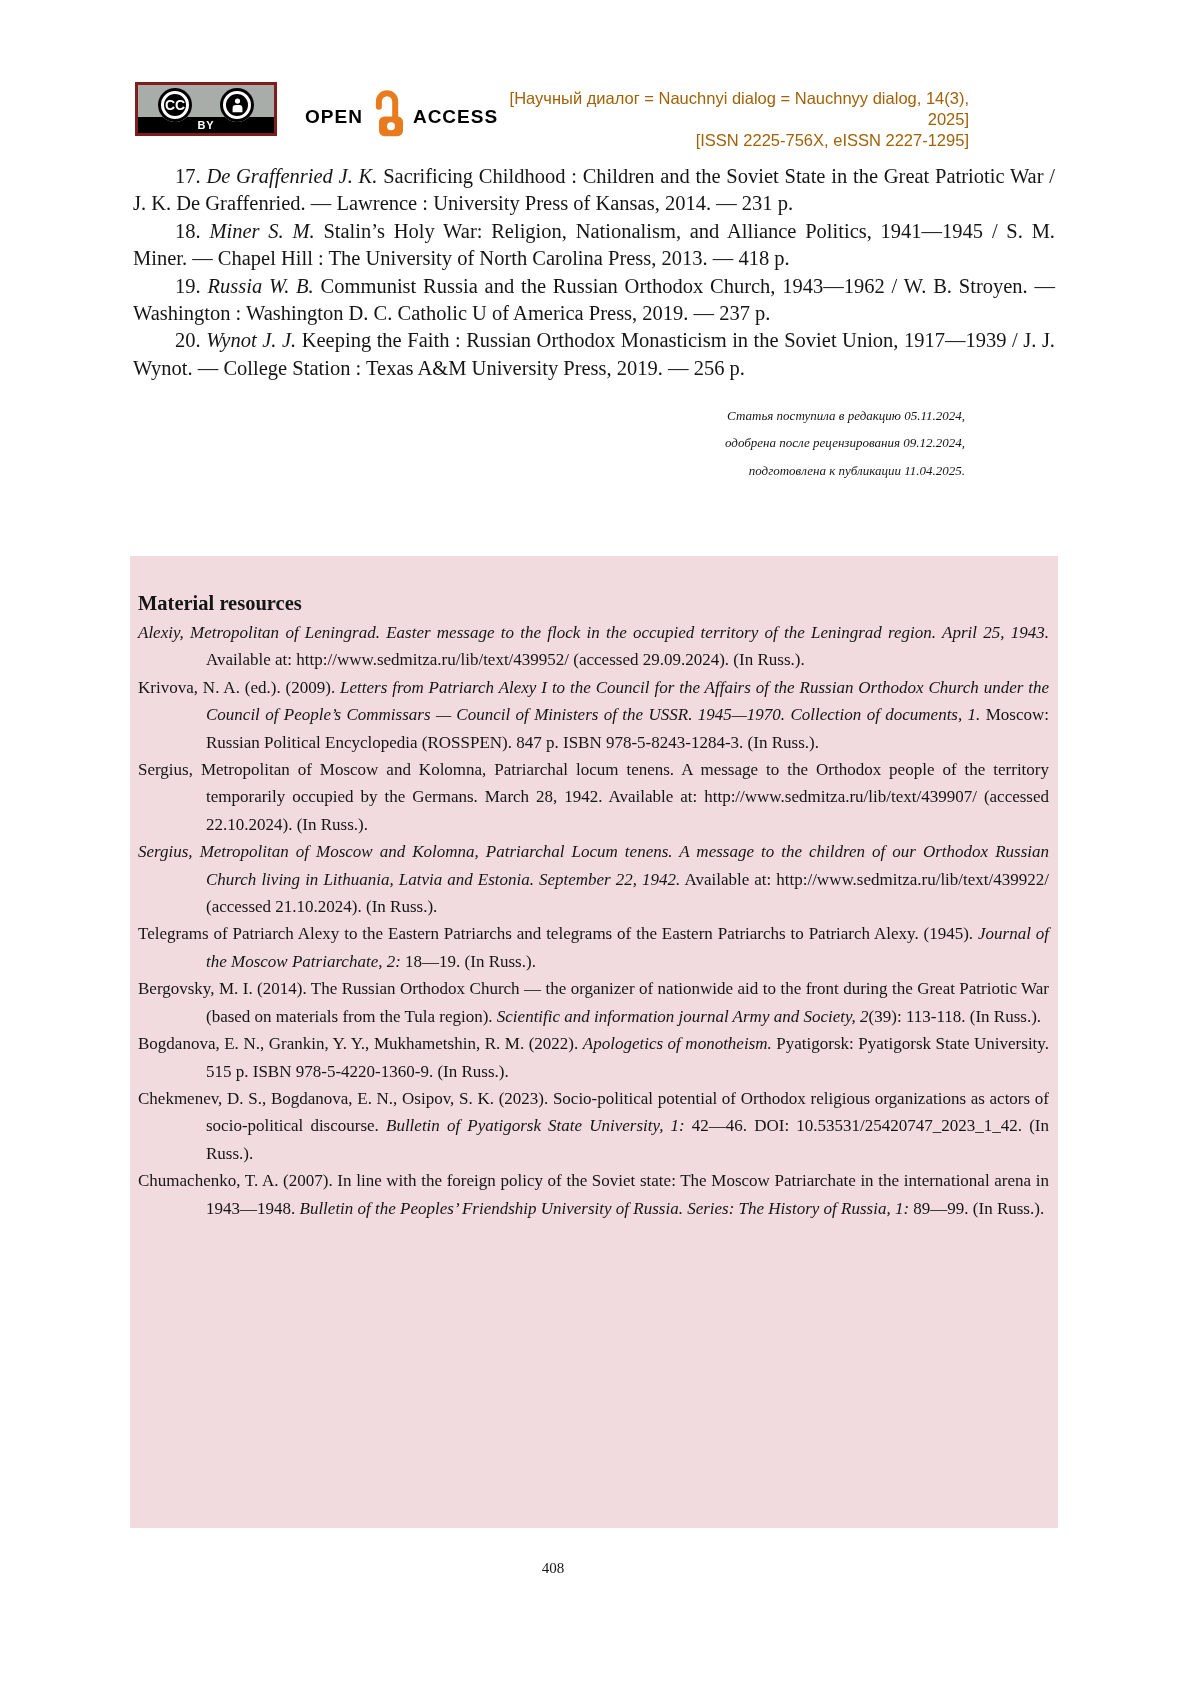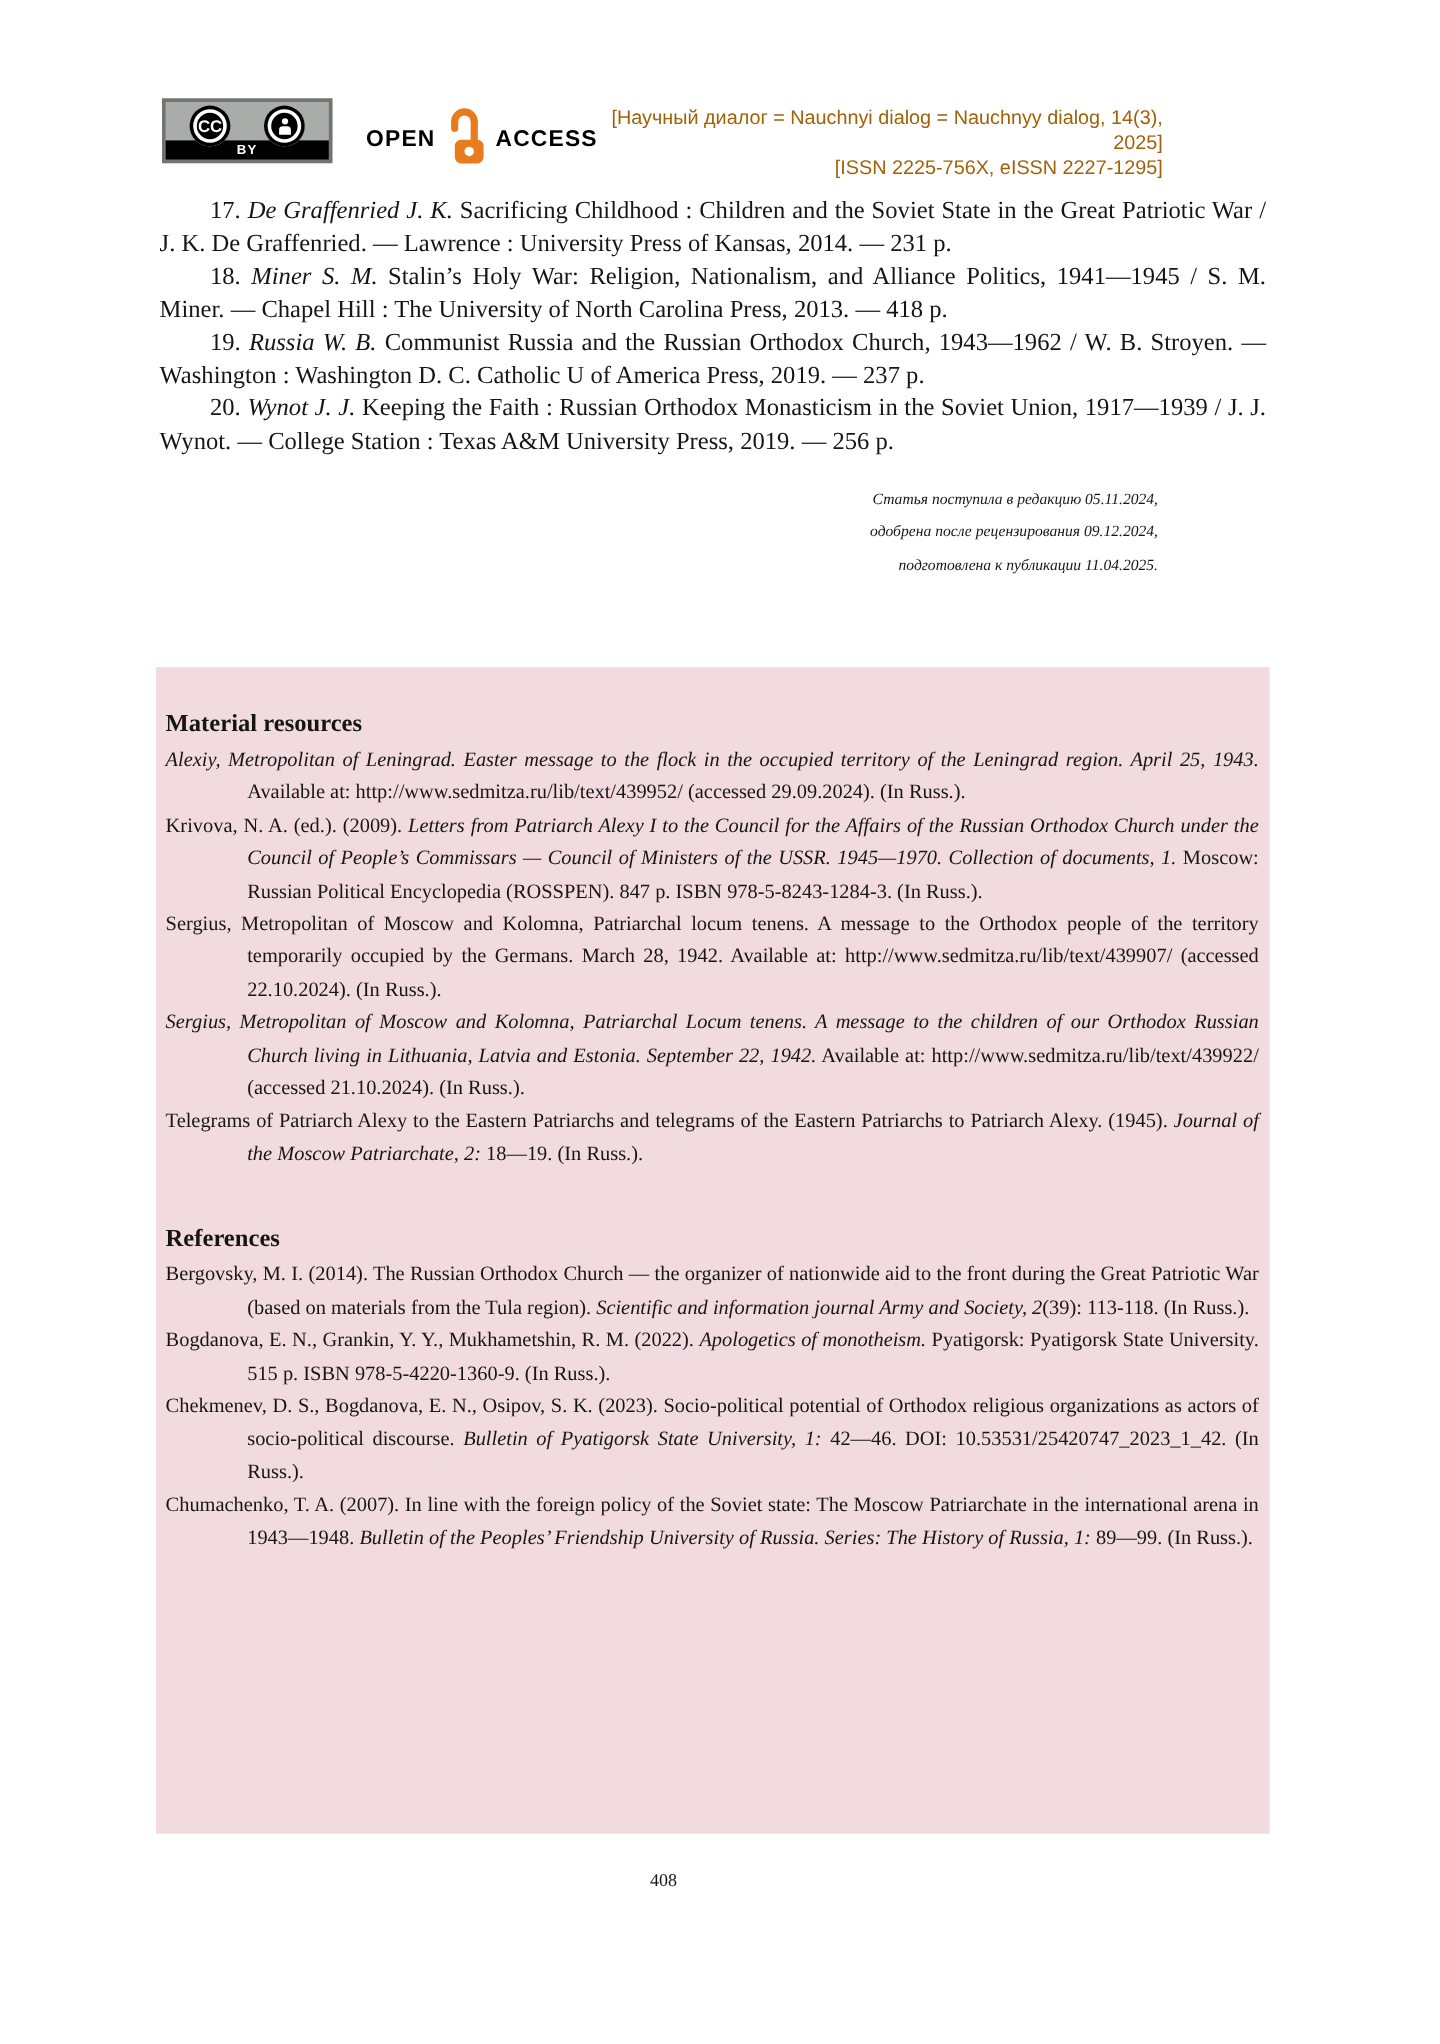--- a/index.html
+++ b/index.html
@@ -9,21 +9,21 @@
     font-family:"Liberation Serif", serif; color:#151515;
   }
 
   
   .header {
     position:absolute; top:82px; left:135px; width:920px;
     display:flex; align-items:flex-start;
   }
   .cc-badge {
     position:relative; width:152px; height:54px;
-    background:#a9ada9; border:3px solid #737373; box-sizing:border-box;
+    background:#a9ada9; border:3px solid #7f1d1d; box-sizing:border-box;
     display:flex; align-items:flex-start; justify-content:center; gap:28px;
     padding-top:3px;
   }
   .cc-circle {
     width:34px; height:34px; border-radius:50%;
     background:#000; color:#fff;
     box-shadow: inset 0 0 0 3px #000, inset 0 0 0 6px #fff;
     display:flex; align-items:center; justify-content:center;
     font:bold 14px "Liberation Sans", sans-serif;
     z-index:2;
@@ -120,21 +120,20 @@
   </div>
 
   <div class="pink-box">
     <p class="sec-heading">Material resources</p>
     <div class="entry"><span style="font-style: italic;">Alexiy, Metropolitan of Leningrad. Easter message to the flock in the occupied territory of the Leningrad region. April 25, 1943.</span><span> Available at: http://www.sedmitza.ru/lib/text/439952/ (accessed 29.09.2024). (In Russ.).</span></div>
     <div class="entry"><span>Krivova, N. A. (ed.). (2009). </span><span style="font-style: italic;">Letters from Patriarch Alexy I to the Council for the Affairs of the Russian Orthodox Church under the Council of People’s Commissars — Council of Ministers of the USSR. 1945—1970. Collection of documents, 1.</span><span> Moscow: Russian Political Encyclopedia (ROSSPEN). 847 p. ISBN 978-5-8243-1284-3. (In Russ.).</span></div>
     <div class="entry"><span>Sergius, Metropolitan of Moscow and Kolomna, Patriarchal locum tenens. A message to the Orthodox people of the territory temporarily occupied by the Germans. March 28, 1942. Available at: http://www.sedmitza.ru/lib/text/439907/ (accessed 22.10.2024). (In Russ.).</span></div>
     <div class="entry"><span style="font-style: italic;">Sergius, Metropolitan of Moscow and Kolomna, Patriarchal Locum tenens. A message to the children of our Orthodox Russian Church living in Lithuania, Latvia and Estonia. September 22, 1942.</span><span> Available at: http://www.sedmitza.ru/lib/text/439922/ (accessed 21.10.2024). (In Russ.).</span></div>
     <div class="entry"><span>Telegrams of Patriarch Alexy to the Eastern Patriarchs and telegrams of the Eastern Patriarchs to Patriarch Alexy. (1945). </span><span style="font-style: italic;">Journal of the Moscow Patriarchate, 2:</span><span> 18—19. (In Russ.).</span></div>
 
-    <p class="sec-heading refs">References</p>
     <div class="entry"><span>Bergovsky, M. I. (2014). The Russian Orthodox Church — the organizer of nationwide aid to the front during the Great Patriotic War (based on materials from the Tula region). </span><span style="font-style: italic;">Scientific and information journal Army and Society, 2</span><span>(39): 113-118. (In Russ.).</span></div>
     <div class="entry"><span>Bogdanova, E. N., Grankin, Y. Y., Mukhametshin, R. M. (2022). </span><span style="font-style: italic;">Apologetics of monotheism.</span><span> Pyatigorsk: Pyatigorsk State University. 515 p. ISBN 978-5-4220-1360-9. (In Russ.).</span></div>
     <div class="entry"><span>Chekmenev, D. S., Bogdanova, E. N., Osipov, S. K. (2023). Socio-political potential of Orthodox religious organizations as actors of socio-political discourse. </span><span style="font-style: italic;">Bulletin of Pyatigorsk State University, 1:</span><span> 42—46. DOI: 10.53531/25420747_2023_1_42. (In Russ.).</span></div>
     <div class="entry"><span>Chumachenko, T. A. (2007). In line with the foreign policy of the Soviet state: The Moscow Patriarchate in the international arena in 1943—1948. </span><span style="font-style: italic;">Bulletin of the Peoples’ Friendship University of Russia. Series: The History of Russia, 1:</span><span> 89—99. (In Russ.).</span></div>
   </div>
 
   <div class="footer">408</div>
 
 </div>
 

